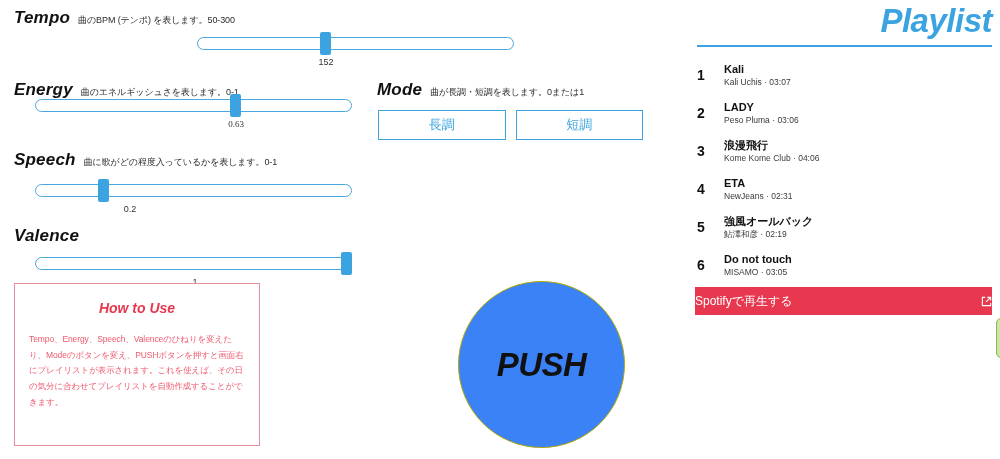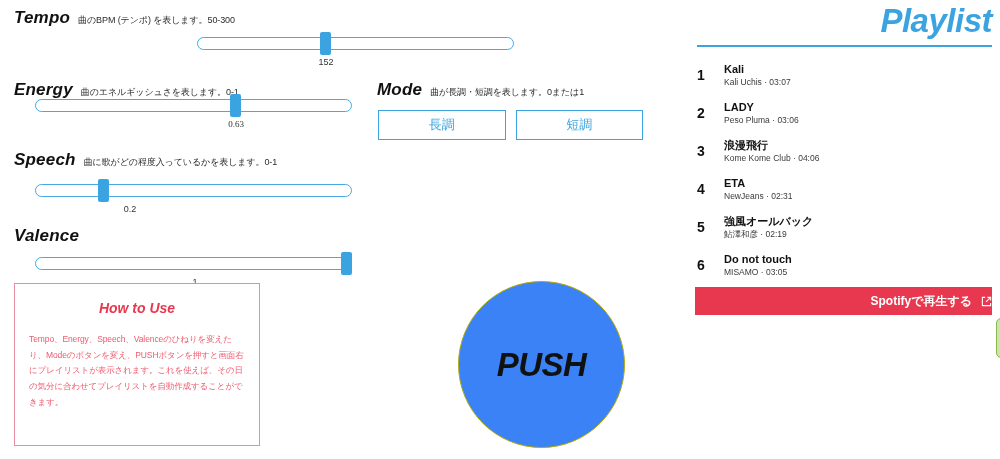--- a/index.html
+++ b/index.html
@@ -136,22 +136,22 @@
     color: #111; text-align: left; padding-left: 3px;
   }
   .tinfo { display: flex; flex-direction: column; gap: 3px; }
   .tname { font-size: 11px; font-weight: bold; color: #111; line-height: 1.1; }
   .tmeta { font-size: 8.5px; color: #3a3a3a; line-height: 1.1; }
 
   .spotify-btn {
     position: absolute; left: 695px; top: 287px;
     width: 297px; height: 28px;
     background: #e8384f; border: none; color: #fff;
-    font-size: 12px; font-weight: bold;
-    display: flex; align-items: center; justify-content: flex-end; gap: 9px;
+    font-size: 12px; font-weight: normal;
+    display: flex; align-items: center; justify-content: space-between; gap: 9px;
     cursor: pointer;
   }
   .ext-icon { display: inline-flex; }
 
   .green-tab {
     position: absolute; left: 996px; top: 318px;
     width: 18px; height: 40px;
     background: #cfe5a8; border: 1px solid #88b84e;
     border-radius: 5px;
   }

